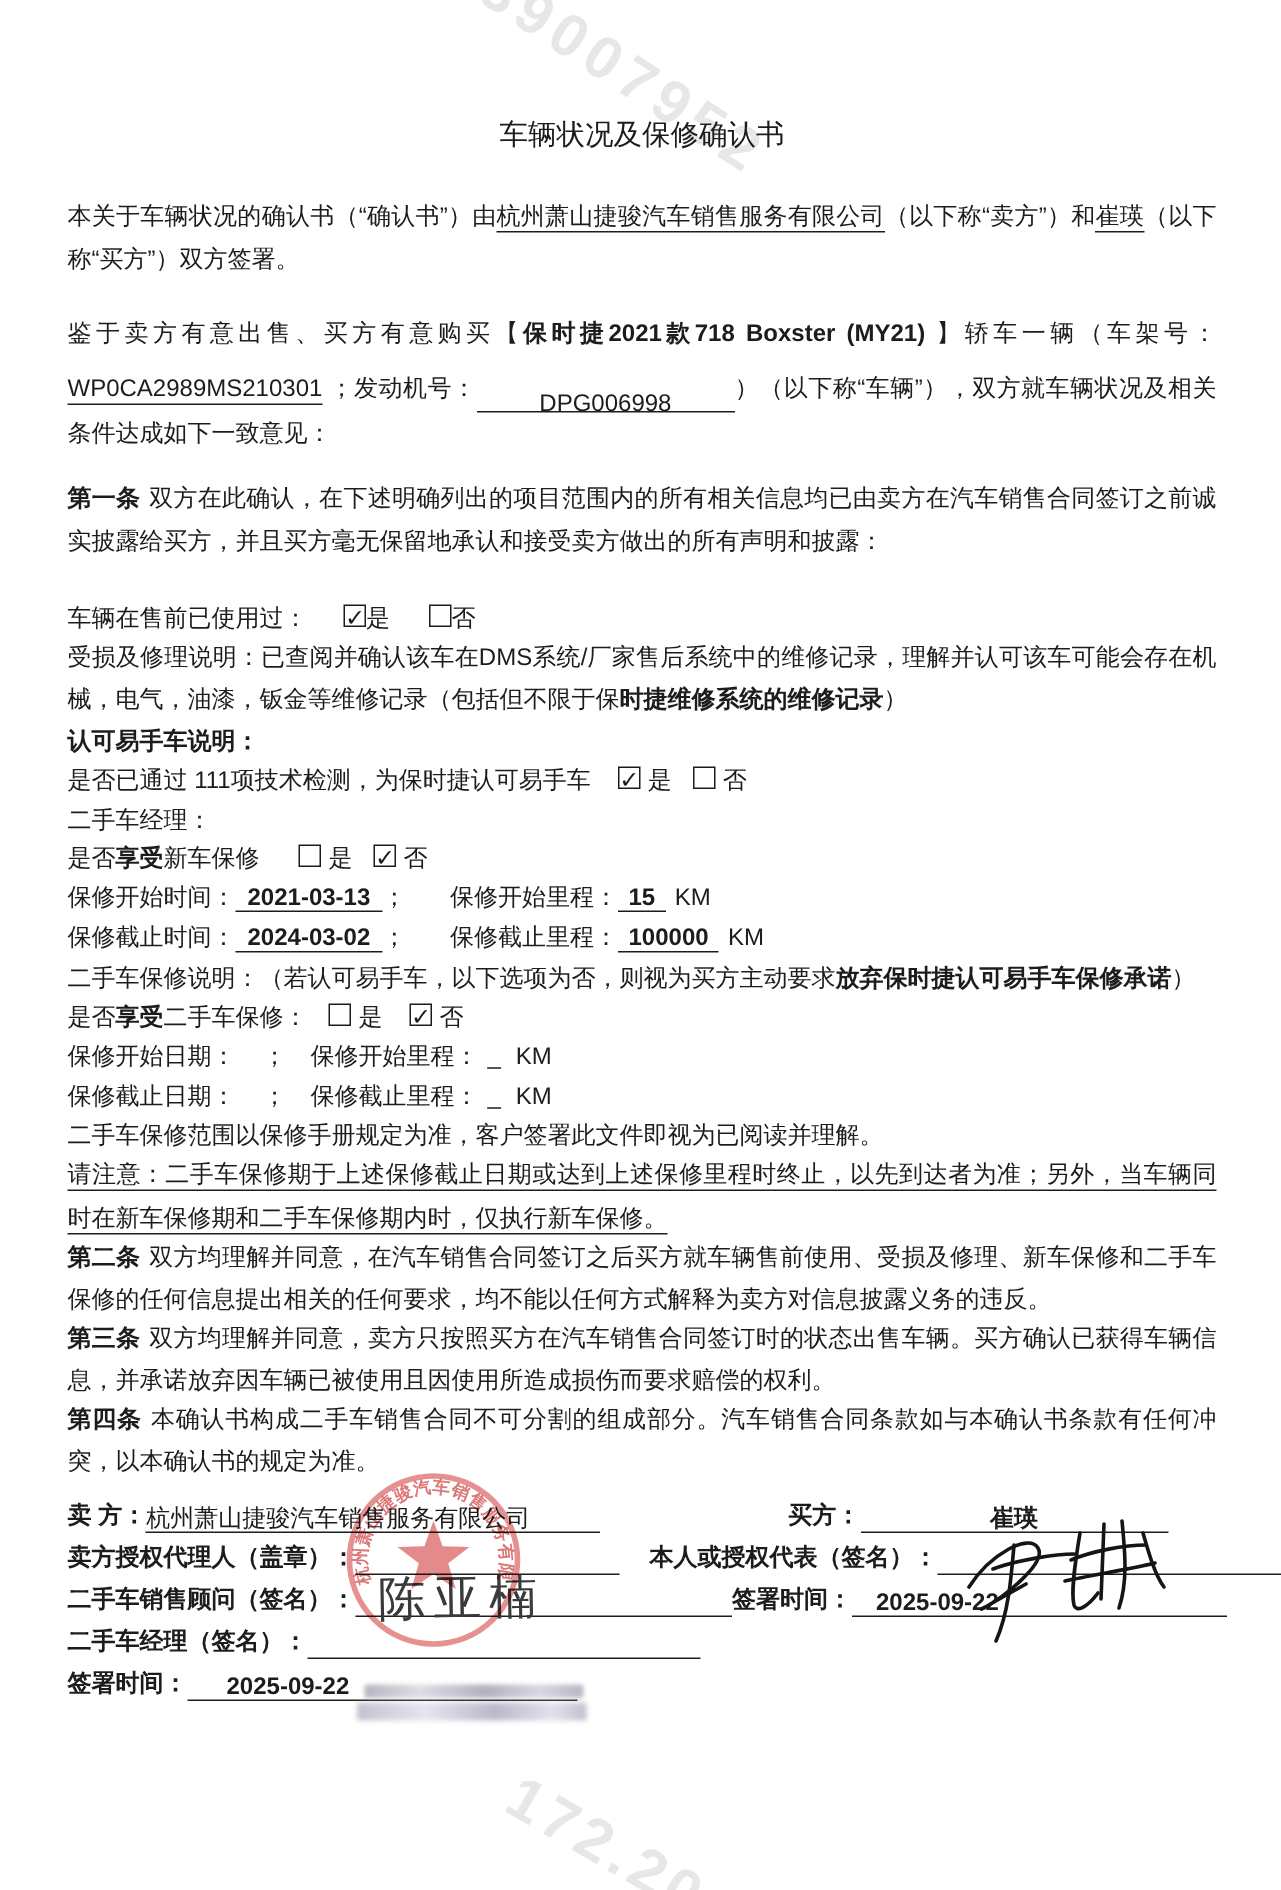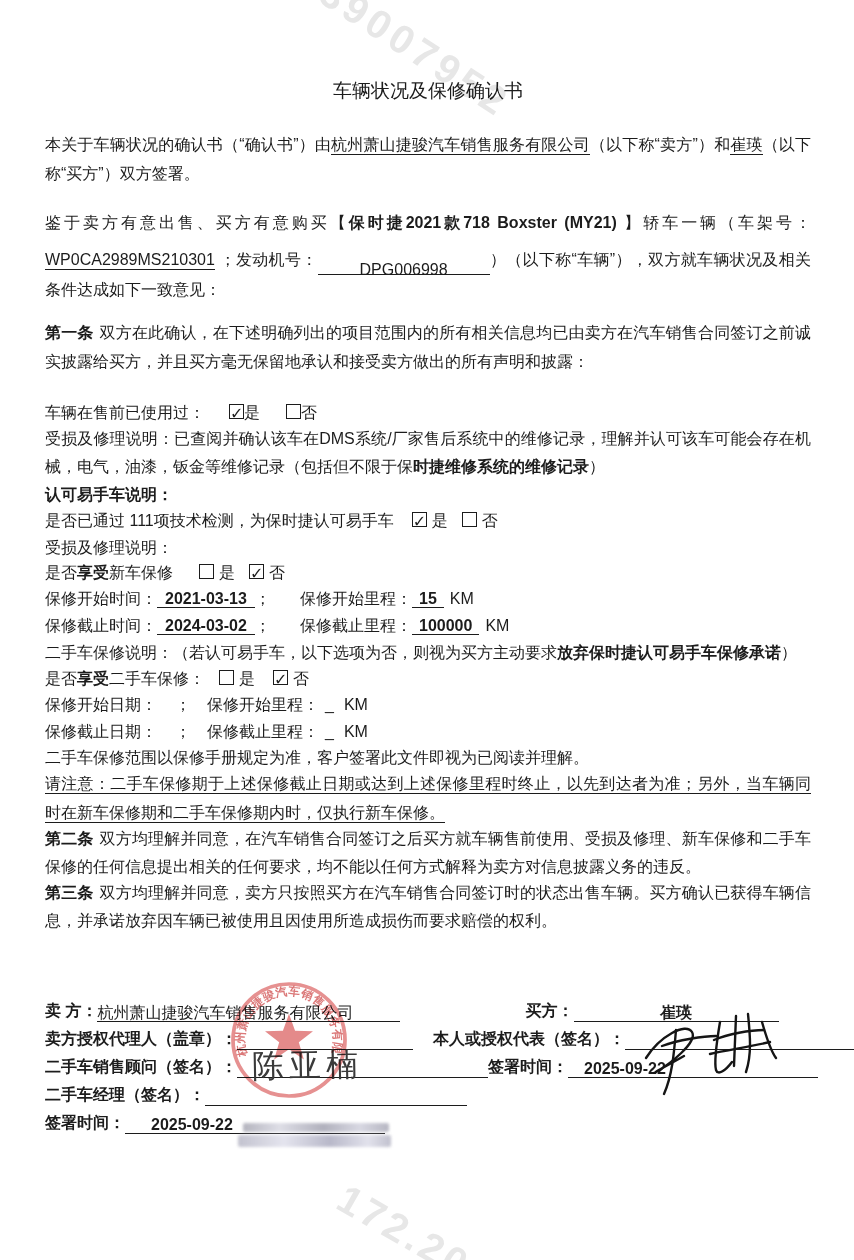--- a/index.html
+++ b/index.html
@@ -70,21 +70,21 @@
 
   <div class="line para" style="top:425px">
     <span>受损及修理说明：已查阅并确认该车在DMS系统/厂家售后系统中的维修记录，理解并认可该车可能会存在机械，电气，油漆，钣金等维修记录（包括但不限于保</span><span class="b">时捷维修系统的维修记录</span><span>）</span>
   </div>
 
   <div class="line b" style="top:481px">认可易手车说明：</div>
   <div class="line" style="top:507px">
     <span>是否已通过 111项技术检测，为保时捷认可易手车</span><span class="cb g18 checked"></span><span class="cbl">是</span><span class="cb g14"></span><span class="cbl">否</span>
   </div>
 
-  <div class="line" style="top:534px">受损及修理说明：</div>
+  <div class="line" style="top:534px">二手车经理：</div>
   <div class="line" style="top:559px">
     <span>是否</span><span class="b">享受</span><span>新车保修</span><span class="cb g26"></span><span class="cbl">是</span><span class="cb g14 checked"></span><span class="cbl">否</span>
   </div>
   <div class="line" style="top:585px">
     <span>保修开始时间：</span><span class="u dt" style="padding:0 8px">2021-03-13</span><span>；</span>
     <span class="col2"><span>保修开始里程：</span><span class="u dt" style="padding:0 7px">15</span><span class="ml6">KM</span></span>
   </div>
   <div class="line" style="top:612px">
     <span>保修截止时间：</span><span class="u dt" style="padding:0 8px">2024-03-02</span><span>；</span>
     <span class="col2"><span>保修截止里程：</span><span class="u dt" style="padding:0 7px">100000</span><span class="ml6">KM</span></span>
@@ -105,20 +105,23 @@
   <div class="line" style="top:744px">二手车保修范围以保修手册规定为准，客户签署此文件即视为已阅读并理解。</div>
   <div class="line para" style="top:770px;line-height:28.5px">
     <span class="u" style="border-bottom-width:1.4px">请注意：二手车保修期于上述保修截止日期或达到上述保修里程时终止，以先到达者为准；另外，当车辆同时在新车保修期和二手车保修期内时，仅执行新车保修。</span>
   </div>
 
   <div class="line para" style="top:825px">
     <span class="artnum">第二条</span><span>双方均理解并同意，在汽车销售合同签订之后买方就车辆售前使用、受损及修理、新车保修和二手车保修的任何信息提出相关的任何要求，均不能以任何方式解释为卖方对信息披露义务的违反。</span>
   </div>
   <div class="line para" style="top:879px">
     <span class="artnum">第三条</span><span>双方均理解并同意，卖方只按照买方在汽车销售合同签订时的状态出售车辆。买方确认已获得车辆信息，并承诺放弃因车辆已被使用且因使用所造成损伤而要求赔偿的权利。</span>
+  </div>
+  <div class="line para" style="top:933px">
+    <span class="artnum">第四条</span><span>本确认书构成二手车销售合同不可分割的组成部分。汽车销售合同条款如与本确认书条款有任何冲突，以本确认书的规定为准。</span>
   </div>
 
   <div class="line sigrow" style="top:1000px">
     <span class="b">卖 方：</span><span class="ublk w303">杭州萧山捷骏汽车销售服务有限公司</span>
   </div>
   <div class="line sigrow" style="top:1028px">
     <span class="b">卖方授权代理人（盖章）：</span><span class="ublk w176"></span>
   </div>
   <div class="line sigrow" style="top:1056px">
     <span class="b">二手车销售顾问（签名）：</span><span class="ublk w251"></span>

